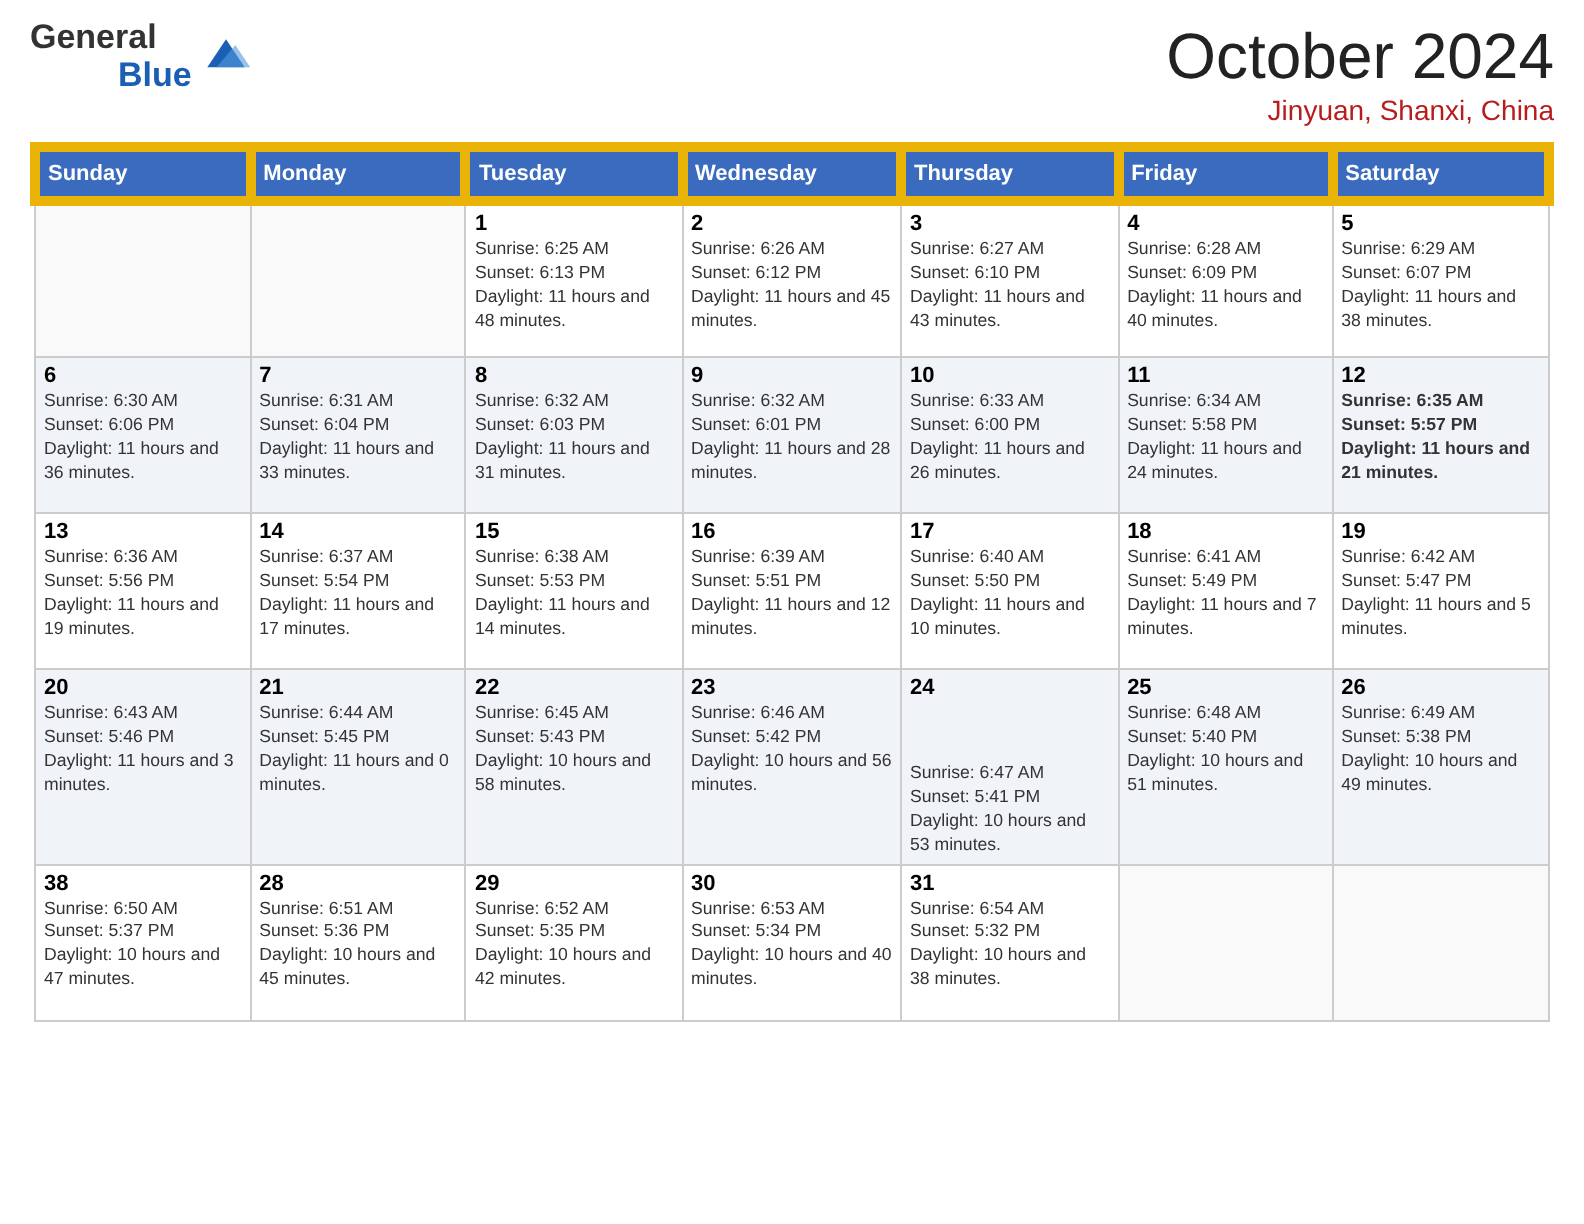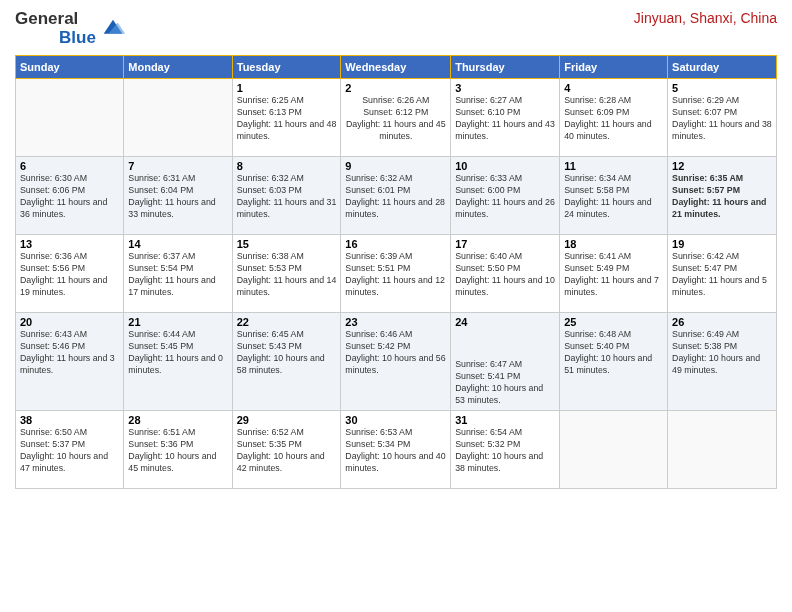--- a/index.html
+++ b/index.html
@@ -49,21 +49,21 @@
       border-collapse: collapse;
       font-size: 9.5px;
     }
     .calendar th {
       background: #3a6bbf;
       color: #fff;
       padding: 5px 4px;
       text-align: left;
       font-size: 11px;
       font-weight: bold;
-      border: 1px solid #eab308;
+      border: 5px solid #eab308;
     }
     .calendar td {
       border: 1px solid #ccc;
       vertical-align: top;
       padding: 3px 4px;
       height: 78px;
       width: 113px;
     }
     .calendar td.empty {
       background: #f9f9f9;
@@ -96,20 +96,21 @@
             <div class="logo-blue" style="font-size:17px;font-weight:bold;line-height:1.1;color:#1a5fb4;margin-left:44px;">Blue</div>
           </div>
           <svg class="logo-icon" viewBox="0 0 30 30" style="margin-left:3px;">
             <polygon points="5,20 15,5 25,20" fill="#1a5fb4"></polygon>
             <polygon points="10,20 20,8 28,20" fill="#5599dd" opacity="0.6"></polygon>
           </svg>
         </div>
       </div>
     </div>
     <div class="title-block">
+      <div class="month-title">October 2024</div>
       <div class="location">Jinyuan, Shanxi, China</div>
     </div>
   </div>
 
   <table class="calendar">
     <thead>
       <tr>
         <th>Sunday</th>
         <th>Monday</th>
         <th>Tuesday</th>
@@ -124,21 +125,21 @@
           <td class="empty"></td>
           <td class="empty"></td>
           <td>
             <span class="day-num">1</span>
             <div class="day-info" style="white-space: pre-line;">Sunrise: 6:25 AM
 Sunset: 6:13 PM
 Daylight: 11 hours and 48 minutes.</div>
           </td>
           <td>
             <span class="day-num">2</span>
-            <div class="day-info" style="white-space: pre-line; text-align: center;">Sunrise: 6:26 AM
+            <div class="day-info" style="white-space: pre-line;">Sunrise: 6:26 AM
 Sunset: 6:12 PM
 Daylight: 11 hours and 45 minutes.</div>
           </td>
           <td>
             <span class="day-num">3</span>
             <div class="day-info" style="white-space: pre-line;">Sunrise: 6:27 AM
 Sunset: 6:10 PM
 Daylight: 11 hours and 43 minutes.</div>
           </td>
           <td>

